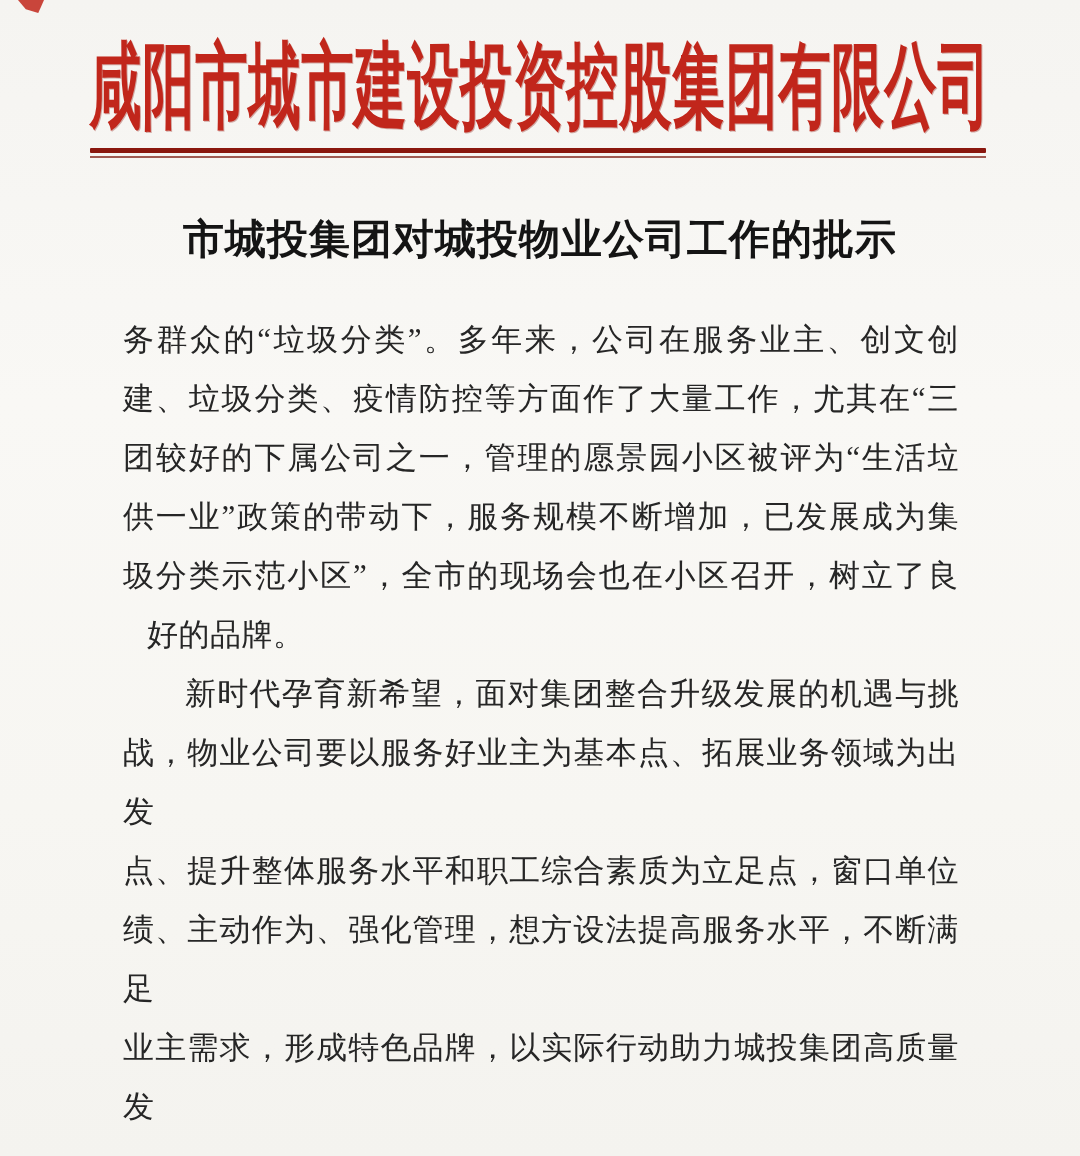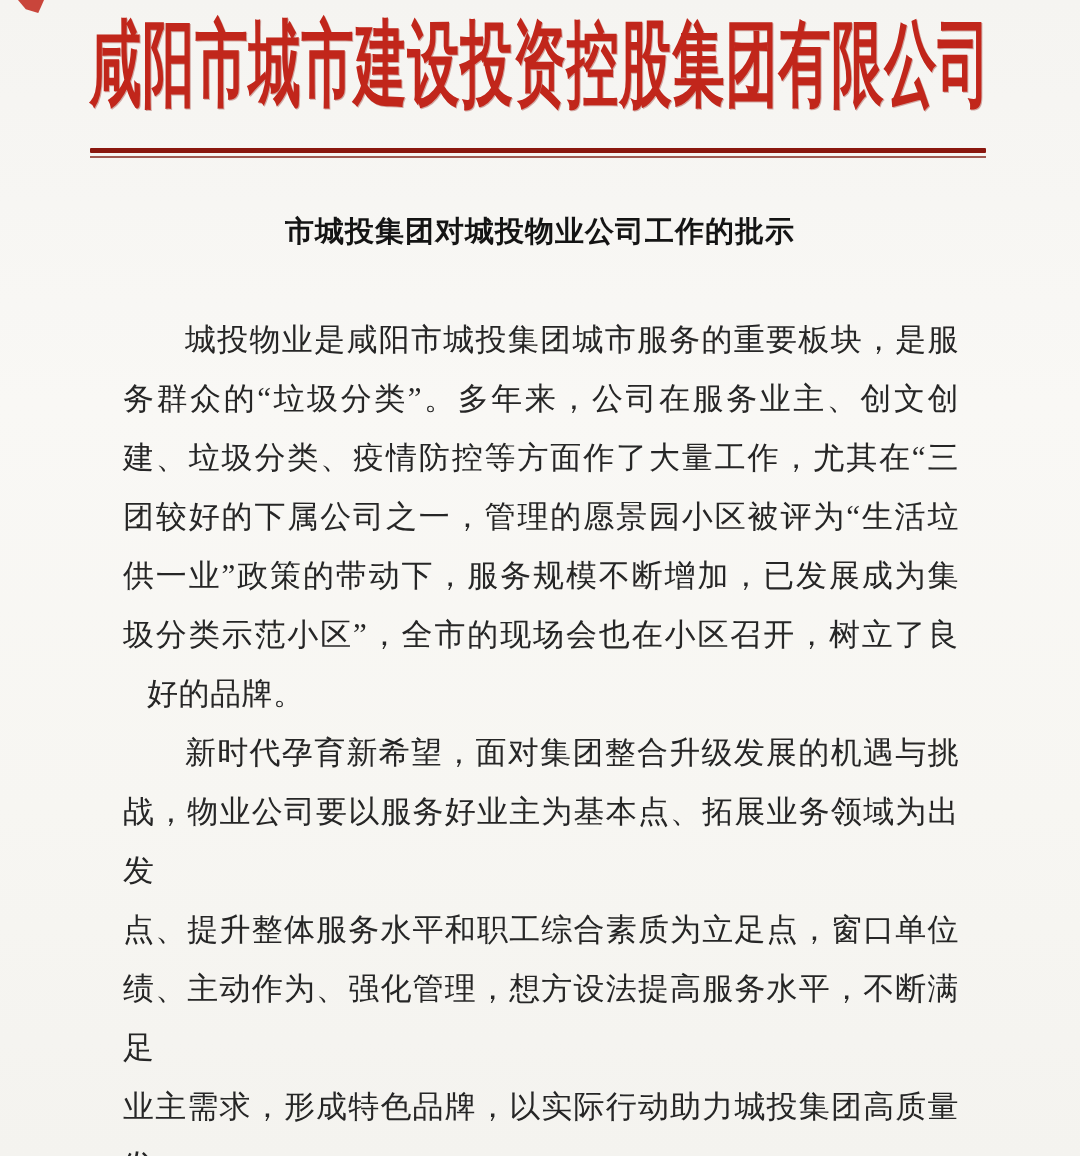--- a/index.html
+++ b/index.html
@@ -21,42 +21,42 @@
     font-family:"Liberation Serif","DejaVu Serif",serif;
   }
   .corner-artifact{
     position:absolute;top:0;left:18px;width:26px;height:13px;
     background:var(--accent);
     clip-path:polygon(0 0,100% 0,78% 100%,30% 72%);
     opacity:.85;
   }
   .letterhead{
     position:absolute;top:30px;left:90px;width:900px;height:114px;
-    display:flex;align-items:flex-start;justify-content:center;
+    display:flex;align-items:center;justify-content:center;
   }
   .company-name{
     font-size:52px;
     font-weight:bold;
     letter-spacing:1px;
     white-space:nowrap;
     color:var(--accent);
     transform:scaleY(1.8);
     transform-origin:center;
     text-shadow:1px 1px 0 rgba(138,23,14,.35);
   }
   .double-rule{
     position:absolute;top:148px;left:90px;width:896px;
   }
   .rule-top{height:5px;background:var(--rule-dark);border-radius:1px;}
   .rule-gap{height:3px;}
   .rule-bottom{height:2px;background:var(--rule-light);}
   .doc-title{
     position:absolute;top:212px;left:0;width:1080px;
     text-align:center;
-    font-size:29px;
+    font-size:41px;
     font-weight:bold;
     letter-spacing:1px;
     color:var(--title-ink);
   }
   .document-body{
     position:absolute;top:310px;left:123px;width:836px;
     color:var(--ink);
   }
   .line{
     font-size:31px;
@@ -81,21 +81,20 @@
 <div class="double-rule">
   <div class="rule-top"></div>
   <div class="rule-gap"></div>
   <div class="rule-bottom"></div>
 </div>
 
 <h2 class="doc-title">市城投集团对城投物业公司工作的批示</h2>
 
 <main class="document-body">
     <div class="paragraph">
-      <div class="line first">城投物业是咸阳市城投集团城市服务的重要板块，是服</div>
       <div class="line">务群众的“垃圾分类”。多年来，公司在服务业主、创文创</div>
       <div class="line">建、垃圾分类、疫情防控等方面作了大量工作，尤其在“三</div>
       <div class="line">团较好的下属公司之一，管理的愿景园小区被评为“生活垃</div>
       <div class="line">供一业”政策的带动下，服务规模不断增加，已发展成为集</div>
       <div class="line">圾分类示范小区”，全市的现场会也在小区召开，树立了良</div>
       <div class="line last">好的品牌。</div>
     </div>
     <div class="paragraph">
       <div class="line first">新时代孕育新希望，面对集团整合升级发展的机遇与挑</div>
       <div class="line">战，物业公司要以服务好业主为基本点、拓展业务领域为出发</div>

